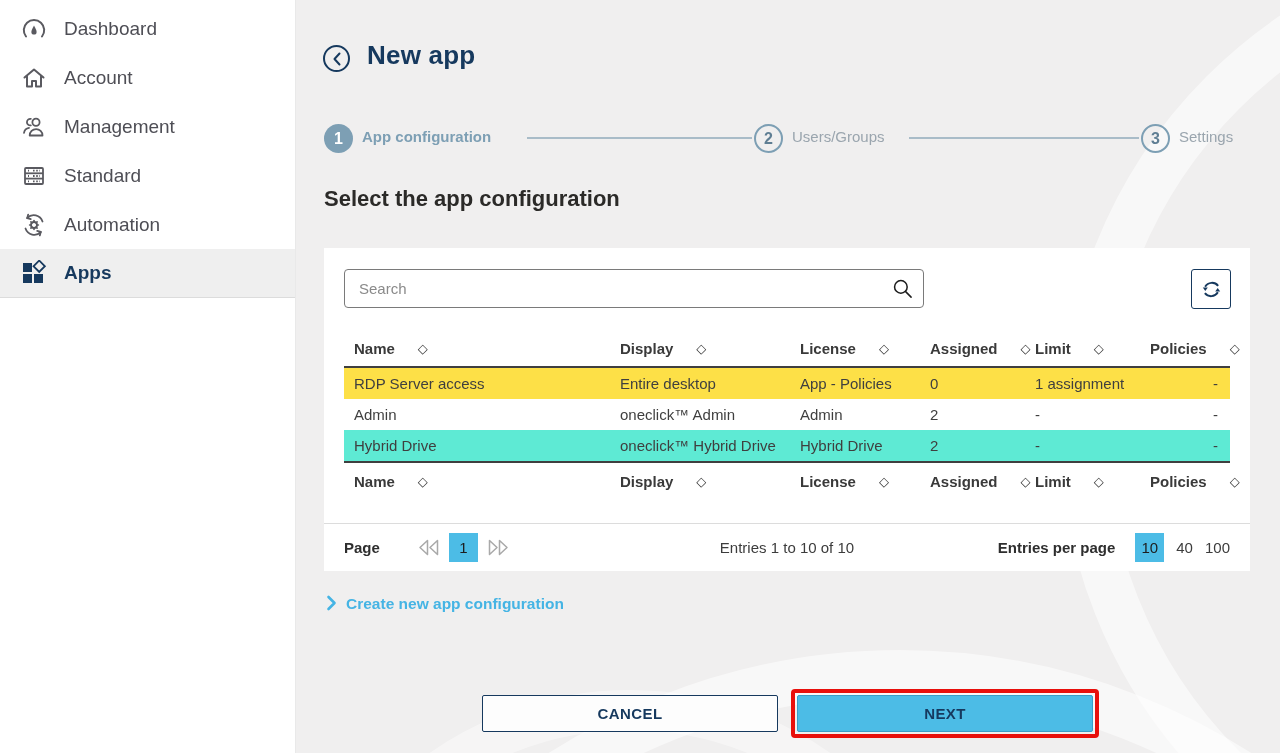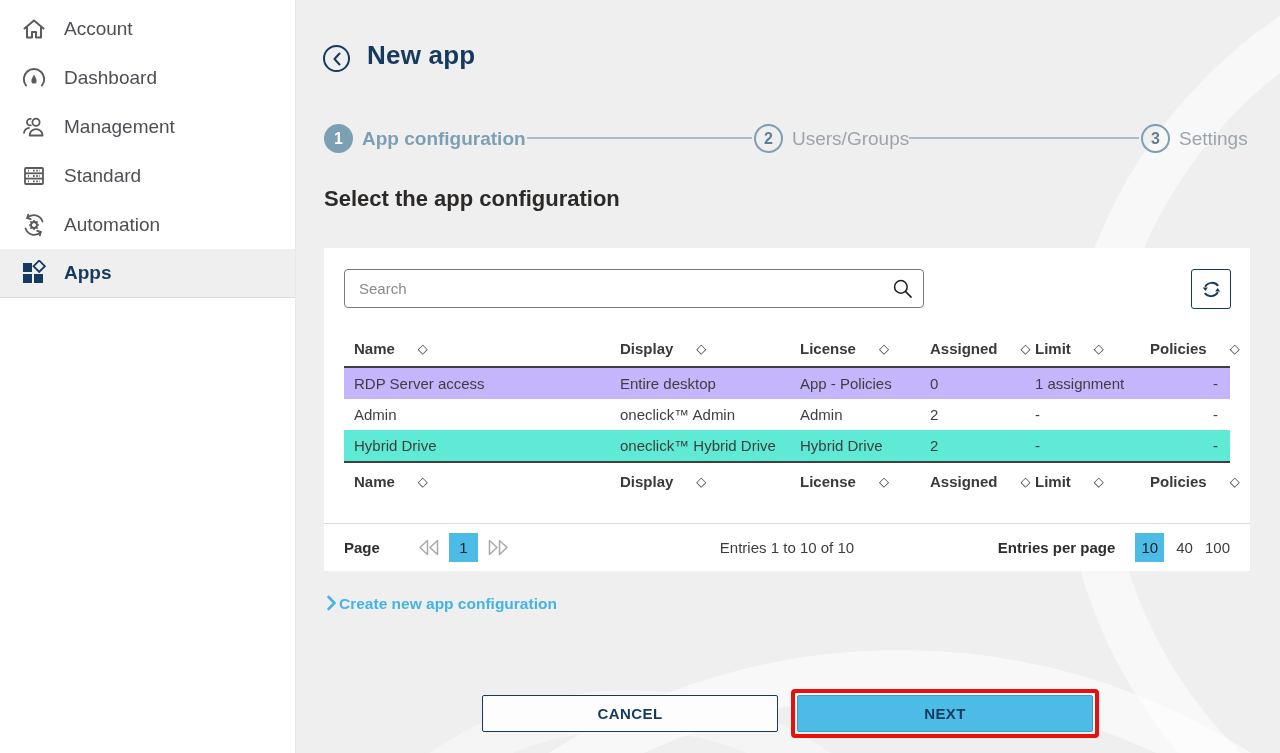--- a/index.html
+++ b/index.html
@@ -56,21 +56,21 @@
 
   
   .stepper { position:absolute; left:28px; top:124px; width:926px; height:29px; }
   .step-circle {
     position:absolute; top:0; width:29px; height:29px; border-radius:50%;
     display:flex; align-items:center; justify-content:center;
     font-size:16px; font-weight:700;
   }
   .step-circle.active { background:#7d9fb4; color:#ffffff; }
   .step-circle.upcoming { background:transparent; border:2px solid #7d9fb4; color:#5f7e93; }
-  .step-label { position:absolute; top:4px; font-size:19px; }
+  .step-label { position:absolute; top:4px; font-size:15px; }
   .step-label.active { color:#7d9fb4; font-weight:700; }
   .step-label.upcoming { color:#9aa5ae; }
   .step-line { position:absolute; top:13px; height:2px; background:#a9bcc8; }
 
   .section-heading {
     position:absolute; left:28px; top:186px;
     font-size:22px; font-weight:700; color:#2b2a28;
   }
 
   
@@ -101,21 +101,21 @@
     padding:0 12px 0 10px;
     font-size:15px; white-space:nowrap;
   }
   .trow .cell-r { text-align:right; }
   .thead { height:38px; line-height:37px; font-weight:700; color:#3a3a3a; border-bottom:2px solid #3f3f3f; }
   .thead.bottom { border-bottom:none; border-top:2px solid #3f3f3f; }
   .th { display:flex; align-items:center; gap:23px; }
   .th.cell-r { justify-content:flex-end; }
   .sort { font-size:13px; color:#2b2b2b; cursor:pointer; font-weight:400; }
   .tr { height:31px; line-height:31px; color:#3f3f3f; cursor:pointer; }
-  .tr.selected { background:#c4b5fd; }
+  .tr.selected { background:#fde047; }
   .tr.striped  { background:#5eead4; }
 
   
   .pagination {
     position:absolute; left:0; right:0; top:275px; height:48px;
     border-top:1px solid #dcdcdc;
     display:flex; align-items:center; padding:0 20px; font-size:15px;
   }
   .pg-label { font-weight:700; color:#2e2e2e; margin-right:32px; }
   .pg-chevron { display:flex; align-items:center; cursor:pointer; margin:0 5px; }
@@ -131,21 +131,21 @@
   .pg-perpage-label { font-weight:700; color:#2e2e2e; margin-right:8px; }
   .pg-opt { cursor:pointer; color:#3c3c3c; }
   .pg-opt.selected {
     width:29px; height:29px; background:var(--accent,#4cbce6);
     display:flex; align-items:center; justify-content:center; color:#1d1d1d;
   }
 
   
   .create-link {
     position:absolute; left:30px; top:595px;
-    display:flex; align-items:flex-start; gap:2px; cursor:pointer;
+    display:flex; align-items:flex-start; gap:9px; cursor:pointer;
   }
   .create-link span { color:#45b4e4; font-weight:700; font-size:15.5px; }
 
   
   .btn {
     width:296px; height:37px; font-size:15px; font-weight:700;
     letter-spacing:0.4px; cursor:pointer; border-radius:2px;
     font-family:"Liberation Sans","DejaVu Sans",sans-serif;
   }
   .btn-cancel {
@@ -166,33 +166,33 @@
 
 <div class="bg-rings">
   <div class="ring ring-a"></div>
   <div class="ring ring-b"></div>
   <div class="ring ring-c"></div>
 </div>
 
 <nav class="sidebar">
 
   <div class="nav-item">
+    <svg viewBox="0 0 26 26" fill="none" stroke="#5a5a60" stroke-width="2">
+      <path d="M5 20.5 A 10.2 10.2 0 1 1 21 20.5" stroke-linecap="round"></path>
+      <path d="M13 9.5 c 1.8 3.4 2.6 5.2 2.6 6.4 a 2.6 2.6 0 1 1 -5.2 0 c 0 -1.2 0.8 -3 2.6 -6.4 Z" fill="#5a5a60" stroke="none"></path>
+    </svg>
+    <span>Dashboard</span>
+  </div>
+
+  <div class="nav-item">
     <svg viewBox="0 0 26 26" fill="none" stroke="#5a5a60" stroke-width="2" stroke-linejoin="round" stroke-linecap="round">
       <path d="M3.5 12.5 L13 4.5 L22.5 12.5"></path>
       <path d="M6 11.5 V21.5 H11 V16 H15 V21.5 H20 V11.5"></path>
     </svg>
     <span>Account</span>
-  </div>
-
-  <div class="nav-item">
-    <svg viewBox="0 0 26 26" fill="none" stroke="#5a5a60" stroke-width="2">
-      <path d="M5 20.5 A 10.2 10.2 0 1 1 21 20.5" stroke-linecap="round"></path>
-      <path d="M13 9.5 c 1.8 3.4 2.6 5.2 2.6 6.4 a 2.6 2.6 0 1 1 -5.2 0 c 0 -1.2 0.8 -3 2.6 -6.4 Z" fill="#5a5a60" stroke="none"></path>
-    </svg>
-    <span>Dashboard</span>
   </div>
 
   <div class="nav-item">
     <svg viewBox="0 0 26 26" fill="none" stroke="#5a5a60" stroke-width="1.8" stroke-linecap="round">
       <circle cx="15" cy="8.2" r="3.6"></circle>
       <path d="M8.7 21.5 a 6.4 6.4 0 0 1 12.8 0 Z" stroke-linejoin="round"></path>
       <path d="M9.8 4.9 a 3.3 3.3 0 1 0 0 6.5"></path>
       <path d="M3 18.8 a 6 6 0 0 1 5 -4.9"></path>
     </svg>
     <span>Management</span>

